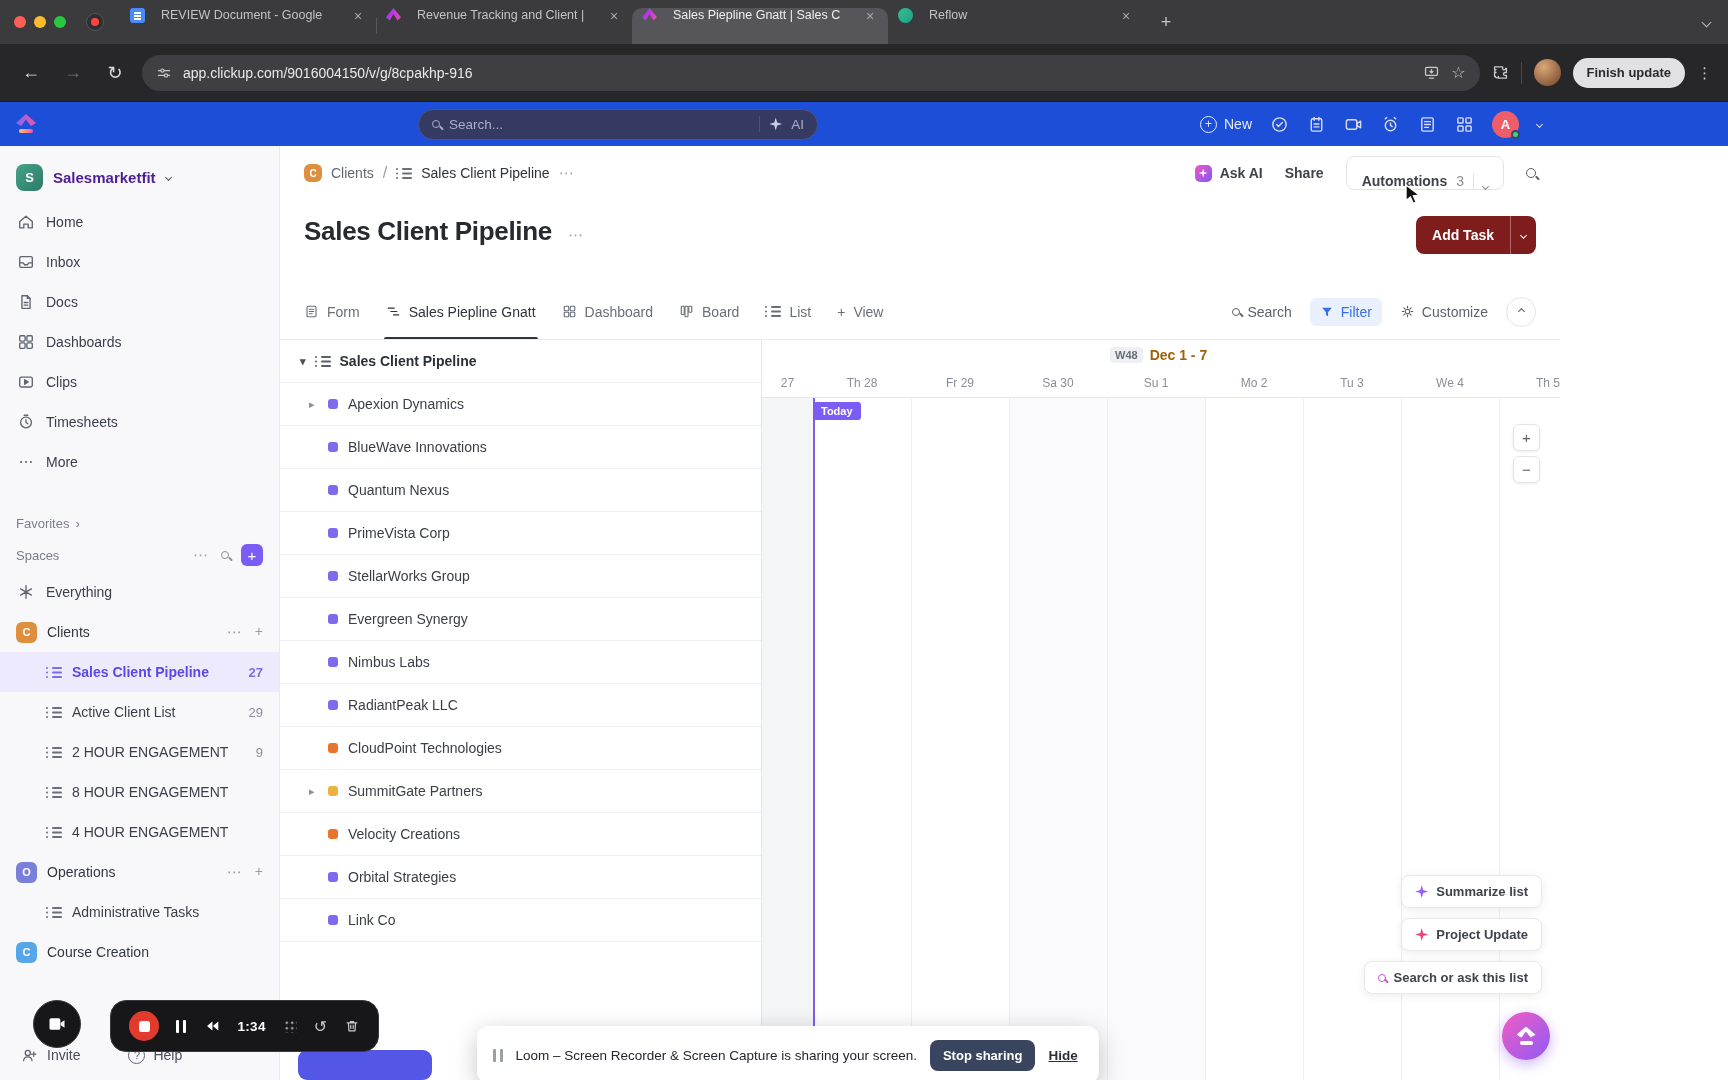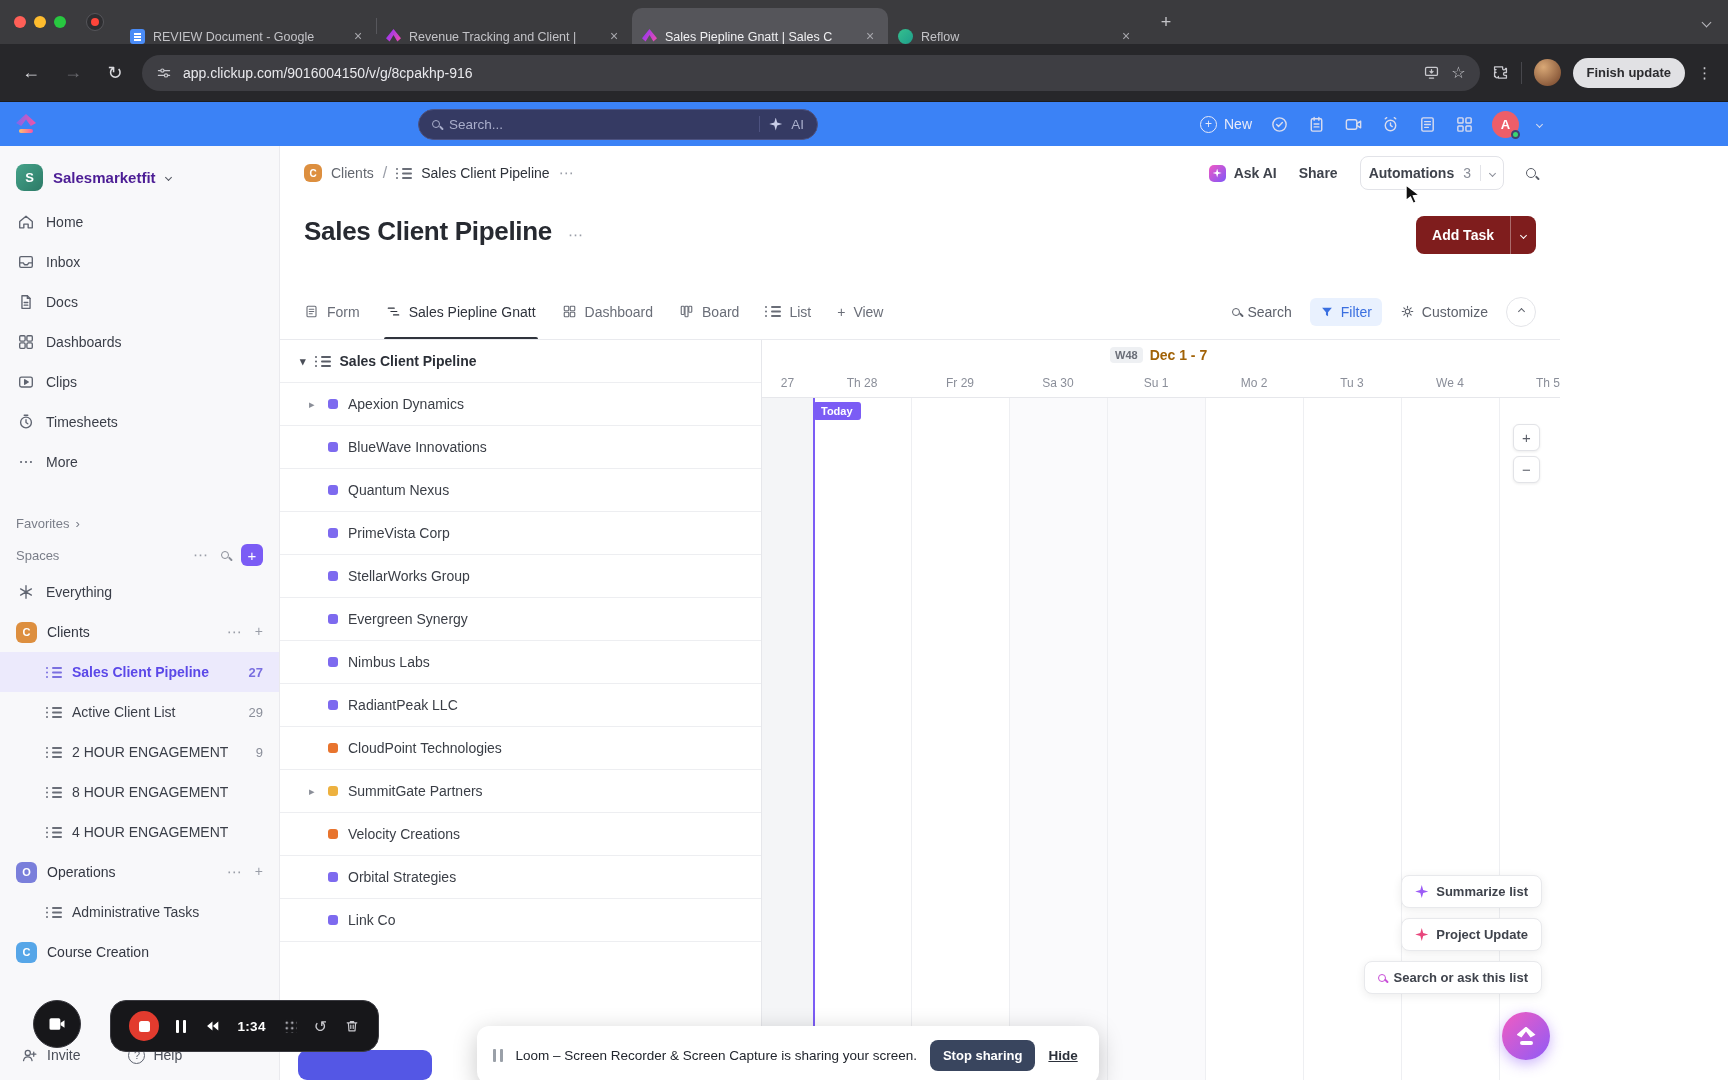--- a/index.html
+++ b/index.html
@@ -7,21 +7,21 @@
 .screen{position:relative;width:1728px;height:1080px;overflow:hidden;background:#fff}
 svg.ic{fill:none;stroke:currentColor;stroke-width:1.5;stroke-linecap:round;stroke-linejoin:round;flex:none}
 
 
 .tabstrip{height:44px;background:#3B3B3E;display:flex;align-items:center;padding-left:14px}
 .tl{width:12px;height:12px;border-radius:50%;margin-right:8px;flex:none}
 .tl.c{background:#FF5F57}.tl.m{background:#FEBC2E}.tl.z{background:#28C840}
 .rec{width:18px;height:18px;border-radius:50%;background:#2E2E31;border:1px solid #55555A;display:flex;align-items:center;justify-content:center;margin:0 16px 0 12px;flex:none}
 .rec i{width:8px;height:8px;border-radius:50%;background:#FF453A}
 .tabs{display:flex;align-items:flex-end;height:100%}
-.tab{width:256px;height:36px;display:flex;align-items:flex-end;gap:8px;padding:0 10px;border-radius:10px 10px 0 0;color:#C3C3C7;font-size:12.5px;position:relative}
+.tab{width:256px;height:36px;display:flex;align-items:flex-start;gap:16px;padding:0 10px;border-radius:10px 10px 0 0;color:#C3C3C7;font-size:12.5px;position:relative}
 .tab.active{background:#55555A;color:#F0F0F2}
 .tab:not(.active)+.tab:not(.active)::before{content:'';position:absolute;left:0;top:10px;bottom:10px;width:1px;background:#57575C}
 .tab .ttl{flex:1;white-space:nowrap;overflow:hidden}
 .tab .x{color:#A8A8AD;font-size:14px;width:16px;text-align:center;flex:none}
 .newtab{width:28px;height:28px;margin-left:8px;color:#C3C3C7;font-size:18px;display:flex;align-items:center;justify-content:center}
 .strip-chev{margin-left:auto;margin-right:18px;color:#B9B9BE;display:flex}
 .fav{width:15px;height:15px;border-radius:3px;flex:none;position:relative}
 .fav.gdoc{background:#4A8CF7}
 .fav.gdoc::after{content:'';position:absolute;left:4px;right:4px;top:4px;height:1.5px;background:#fff;box-shadow:0 3px 0 #fff,0 6px 0 #fff}
 .fav.cu{background:linear-gradient(120deg,#8930FD,#F650A8);clip-path:polygon(50% 0,100% 62%,76% 84%,50% 40%,24% 84%,0 62%);border-radius:0}
@@ -36,21 +36,21 @@
 .urlbar{flex:1;height:36px;background:#3E3E43;border-radius:18px;display:flex;align-items:center;gap:11px;padding:0 14px;min-width:0}
 .url{font-size:14px;color:#E9E9ED;white-space:nowrap;overflow:hidden}
 .sp{flex:1}
 .tbicon{color:#C9C9CE;display:flex;flex:none;font-size:16px}
 .divv{width:1px;height:22px;background:#47474C;flex:none}
 .avatar-br{width:27px;height:27px;border-radius:50%;background:radial-gradient(circle at 35% 30%,#D9A876,#8A5A3B 75%);flex:none}
 .finish{height:30px;border-radius:15px;background:#E1E1E4;color:#2B2B2E;font-size:13px;font-weight:700;display:flex;align-items:center;padding:0 14px;flex:none}
 .kebab{color:#C9C9CE;font-size:15px;flex:none}
 
 
-.cuhead{height:44px;background:#3b82f6;display:flex;align-items:center;padding:0 186px 0 16px}
+.cuhead{height:44px;background:#1d4ed8;display:flex;align-items:center;padding:0 186px 0 16px}
 .culogo{width:20px;height:20px;position:relative;flex:none}
 .culogo::before{content:'';position:absolute;left:0;right:0;top:0;height:12px;background:linear-gradient(90deg,#7B68EE,#F653A6);clip-path:polygon(50% 0,100% 74%,74% 100%,50% 46%,26% 100%,0 74%)}
 .culogo::after{content:'';position:absolute;left:3px;right:3px;bottom:1px;height:4px;border-radius:2px;background:linear-gradient(90deg,#FFC36D,#F653A6)}
 .flex1{flex:1}
 .cusearch{width:400px;height:31px;background:#353A63;border:1px solid #4D5280;border-radius:16px;display:flex;align-items:center;gap:9px;padding:0 13px;color:#A9AECB;font-size:13.5px}
 .cusearch .aidiv{width:1px;height:16px;background:#4D5280}
 .spark{display:inline-block;width:13px;height:13px;clip-path:polygon(50% 0,61% 39%,100% 50%,61% 61%,50% 100%,39% 61%,0 50%,39% 39%);background:#9C5CF6;flex:none}
 .cuicons{display:flex;align-items:center;gap:18px;color:#D9DCEE}
 .cunew{display:flex;align-items:center;gap:7px;color:#E8EAF8;font-size:14px;font-weight:500}
 .pc{width:17px;height:17px;border:1.5px solid #E8EAF8;border-radius:50%;display:flex;align-items:center;justify-content:center;font-size:12px;flex:none}
@@ -89,21 +89,21 @@
 
 .main{width:1280px;display:flex;flex-direction:column;background:#fff}
 .bcrow{height:54px;display:flex;align-items:center;gap:9px;padding:0 24px;color:#9A9EA8}
 .bc-name{font-size:14px;color:#63676F}
 .bc-page{font-size:14px;color:#2E323A;font-weight:500}
 .dots3{color:#9A9EA8;font-size:15px;letter-spacing:1px}
 .bc-right{margin-left:auto;display:flex;align-items:center;gap:22px;color:#3F434C;font-size:14px;font-weight:600}
 .bopt{display:flex;align-items:center;gap:8px}
 .aiicn{width:17px;height:17px;border-radius:5px;background:linear-gradient(135deg,#F058C4,#8057F8);display:flex;align-items:center;justify-content:center;flex:none}
 .aiicn .spark{width:9px;height:9px;background:#fff}
-.autom{height:34px;border:1px solid #E2E3E8;border-radius:8px;display:flex;align-items:center;gap:9px;padding:0 8px}
+.autom{height:34px;border:1px solid #E2E3E8;border-radius:8px;display:flex;align-items:flex-end;gap:9px;padding:0 15px}
 .autom .acnt{color:#8A8E98;font-weight:500}
 .autom .d{width:1px;height:16px;background:#E2E3E8}
 .titlerow{height:84px;display:flex;align-items:flex-start;padding:16px 24px 0;gap:16px}
 .title{font-size:26px;font-weight:700;color:#272A31;letter-spacing:-.3px}
 .addtask{margin-left:auto;height:38px;background:#7f1d1d;border-radius:8px;color:#fff;display:flex;align-items:center;font-size:14px;font-weight:600;overflow:hidden}
 .addtask .lbl{padding:0 16px}
 .addtask .dv{width:1px;align-self:stretch;background:rgba(255,255,255,.35)}
 .addtask .ch{padding:0 10px;display:flex}
 .vtrow{height:56px;border-bottom:1px solid #E9EAEE;display:flex;align-items:center;padding:0 24px;gap:26px}
 .vtab{display:flex;align-items:center;gap:8px;font-size:14px;font-weight:500;color:#6A6E78;height:100%;position:relative}

